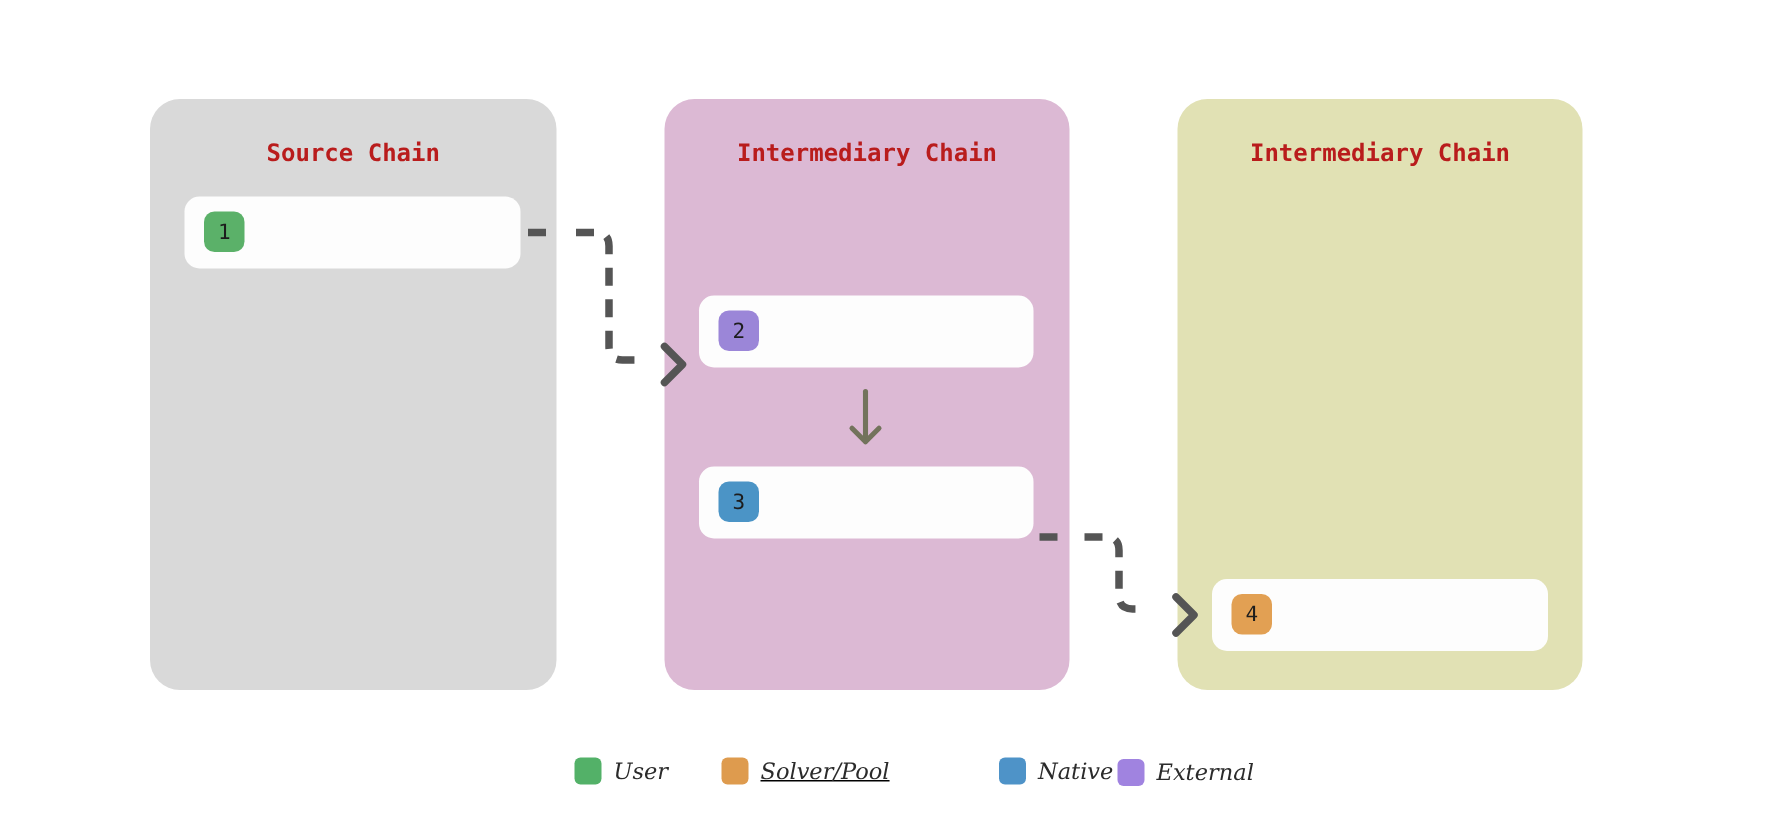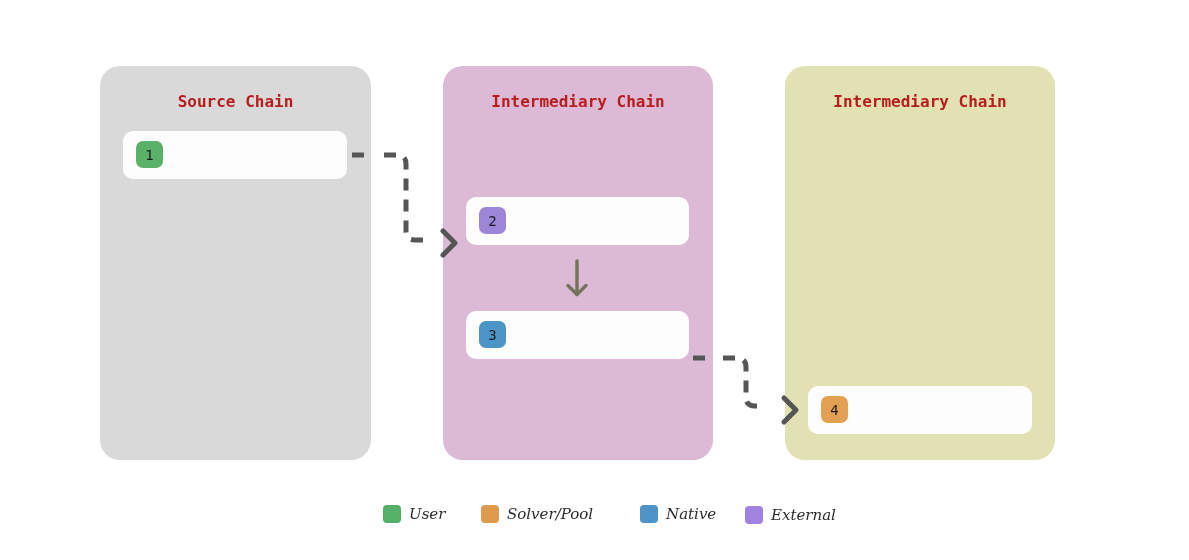--- a/index.html
+++ b/index.html
@@ -116,25 +116,25 @@
       <path d="M723 358 L737 358 Q746 358 746 367 L746 397 Q746 406 755 406 L763 406" stroke-dasharray="12 9" stroke="#555555"></path>
       <path d="M784 398 L796 410 L784 422" stroke-linecap="round" stroke-linejoin="round" stroke="#555555"></path>
     </g>
   </svg>
 
   <div class="legend">
     <div class="legend-item" style="left:383px;">
       <div class="legend-swatch" style="background: rgb(83, 177, 104);"></div>
       <div class="legend-label">User</div>
     </div>
-    <div class="legend-item" style="left:481px;">
+    <div class="legend-item" style="left:481px;text-decoration:underline;">
       <div class="legend-swatch" style="background: rgb(222, 155, 78);"></div>
       <div class="legend-label">Solver/Pool</div>
     </div>
-    <div class="legend-item" style="left:640px;">
+    <div class="legend-item" style="left:666px;">
       <div class="legend-swatch" style="background: rgb(78, 147, 200);"></div>
       <div class="legend-label">Native</div>
     </div>
     <div class="legend-item" style="left:745px;align-items:flex-end;">
       <div class="legend-swatch" style="background: rgb(160, 131, 224);"></div>
       <div class="legend-label">External</div>
     </div>
   </div>
 
 </div>

